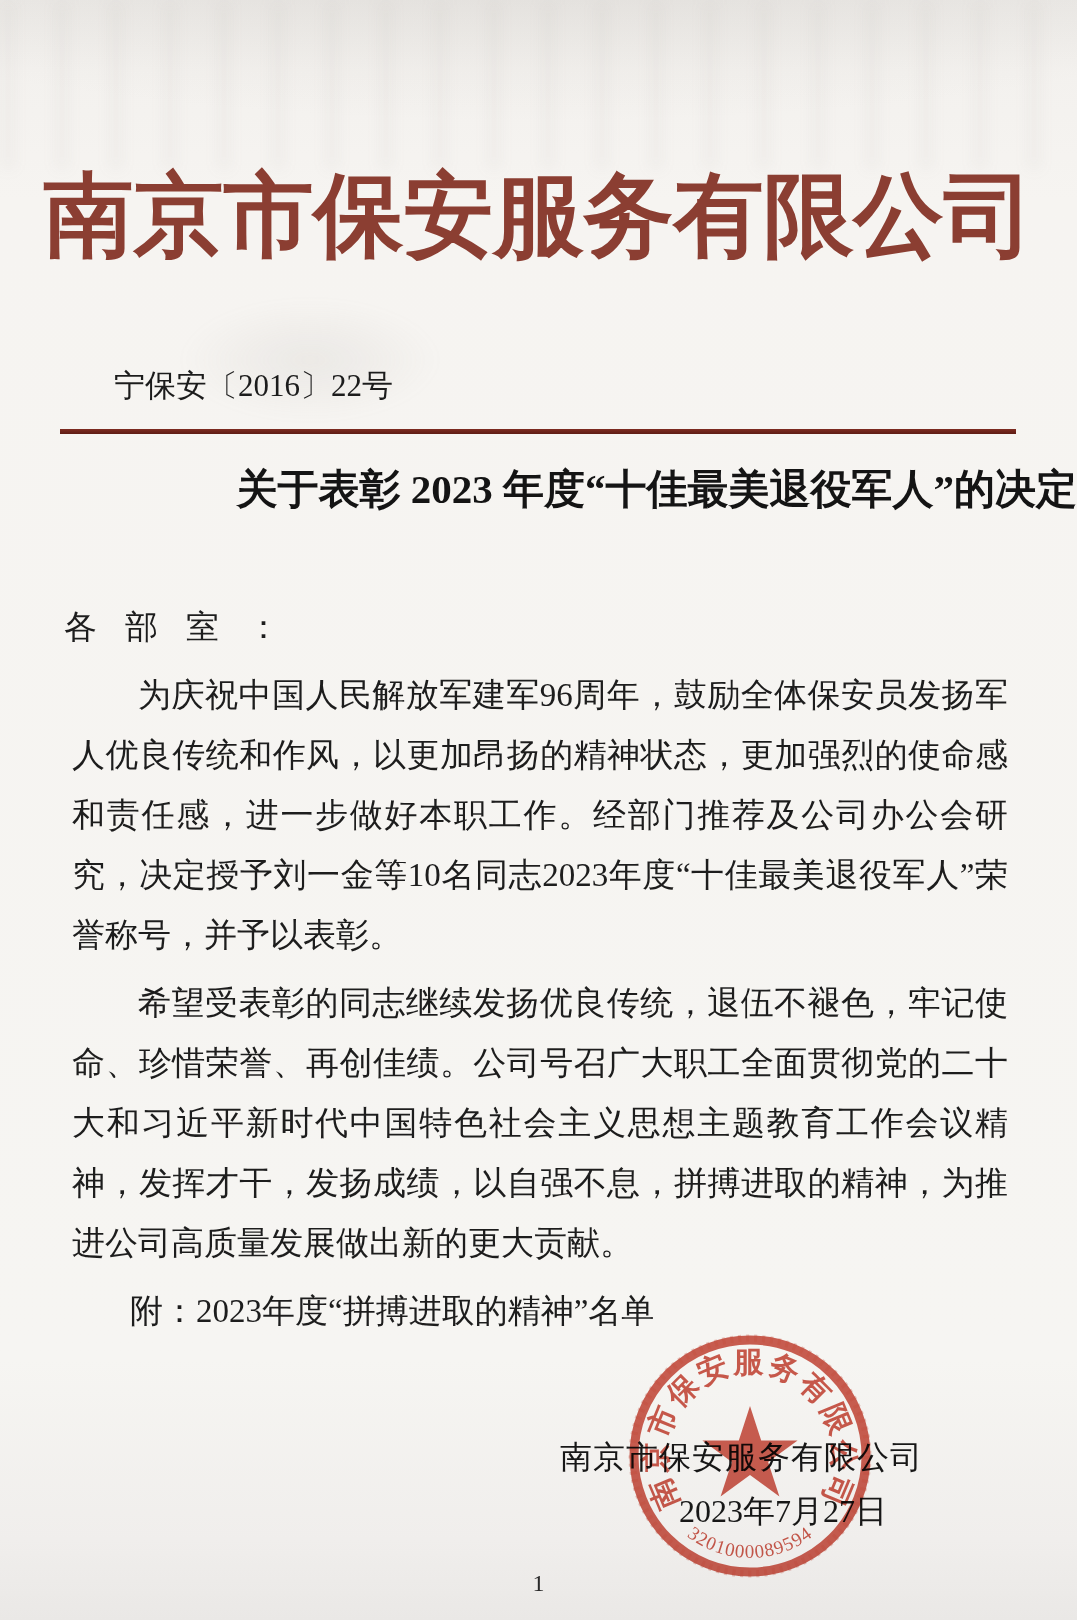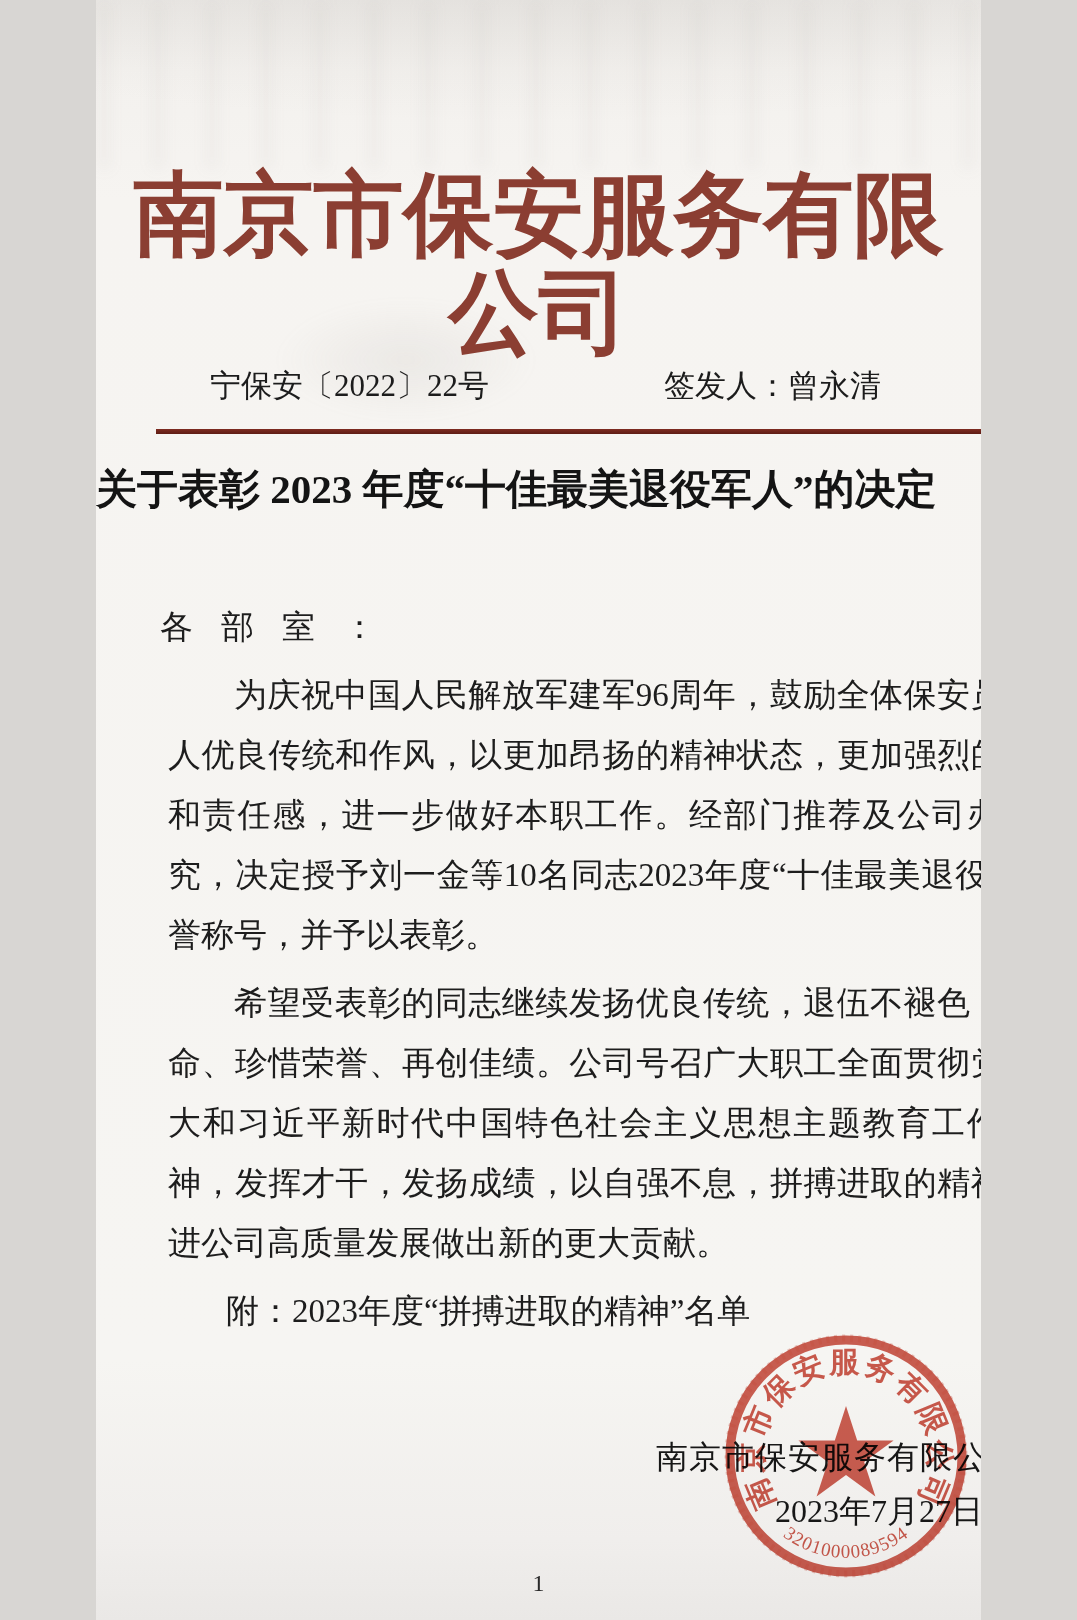--- a/index.html
+++ b/index.html
@@ -1,19 +1,19 @@
 <!DOCTYPE html>
 <html><head>
 <meta charset="utf-8">
 <style>
   html,body{margin:0;padding:0;background:#d8d6d3;}
   *{box-sizing:border-box;}
   .page{
     position:relative;
-    width:885px;height:1620px;
+    width:1077px;height:1620px;
     margin:0 auto;
     overflow:hidden;
     font-family:"Liberation Serif","DejaVu Serif",serif;
     color:#1e1e1e;
     background:
       radial-gradient(1200px 260px at 50% -60px, rgba(165,158,150,0.16), rgba(0,0,0,0) 70%),
       linear-gradient(180deg,#eceae7 0px,#f3f1ee 70px,#f6f4f1 200px,#f6f5f2 1360px,#f0eeec 1540px,#eae8e6 1620px);
   }
   .scan-streaks{
     position:absolute;left:0;top:0;right:0;height:170px;
@@ -37,22 +37,22 @@
     position:absolute;top:366px;left:0;right:0;
     display:flex;justify-content:space-between;
     padding:0 100px 0 114px;
     font-size:31px;line-height:40px;color:#1c1c1c;
   }
   .red-rule{
     position:absolute;top:429px;left:60px;width:956px;height:5px;
     background:linear-gradient(180deg,#7e2c21 0%,#5e1c14 100%);
   }
   .doc-title{
-    position:absolute;top:463px;left:0;right:12px;
-    text-align:left;
+    position:absolute;top:463px;left:0;right:0;
+    text-align:right;
     font-size:41px;line-height:52px;font-weight:700;color:#141414;
   }
   .body-block{
     position:absolute;top:597px;left:64px;width:952px;
     font-size:33px;line-height:60px;
     text-align:justify;
     color:#1d1d1d;
   }
   .salutation{letter-spacing:28px;}
   .body-block p{margin:8px;text-indent:2em;}
@@ -87,22 +87,21 @@
 <body>
 
 <div class="page">
 
   <div class="scan-streaks"></div>
   <div class="scan-blob"></div>
 
   <div class="header-title">南京市保安服务有限公司</div>
 
   <div class="docnum-row">
-    <span class="doc-number">宁保安〔2022〕22号</span>
-    <span class="issuer">签发人：曾永清</span>
+    <span class="doc-number">宁保安〔2016〕22号</span>
   </div>
 
   <div class="red-rule"></div>
 
   <div class="doc-title">关于表彰 2023 年度“十佳最美退役军人”的决定</div>
 
   <div class="body-block">
     <div class="salutation">各部室：</div>
     <p>为庆祝中国人民解放军建军96周年，鼓励全体保安员发扬军人优良传统和作风，以更加昂扬的精神状态，更加强烈的使命感和责任感，进一步做好本职工作。经部门推荐及公司办公会研究，决定授予刘一金等10名同志2023年度“十佳最美退役军人”荣誉称号，并予以表彰。</p>
     <p>希望受表彰的同志继续发扬优良传统，退伍不褪色，牢记使命、珍惜荣誉、再创佳绩。公司号召广大职工全面贯彻党的二十大和习近平新时代中国特色社会主义思想主题教育工作会议精神，发挥才干，发扬成绩，以自强不息，拼搏进取的精神，为推进公司高质量发展做出新的更大贡献。</p>

